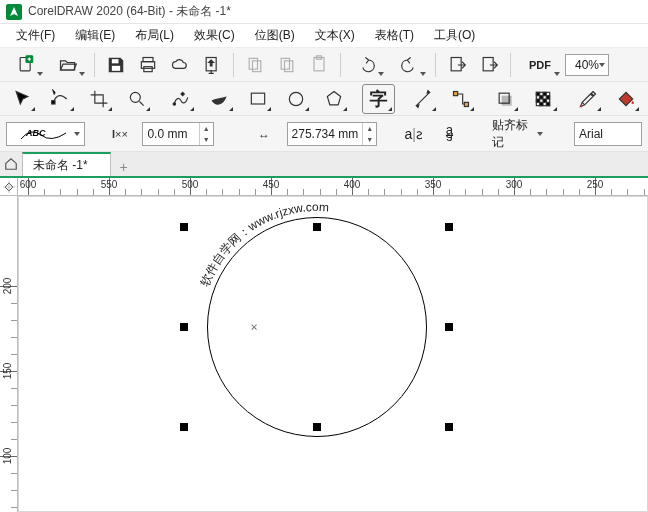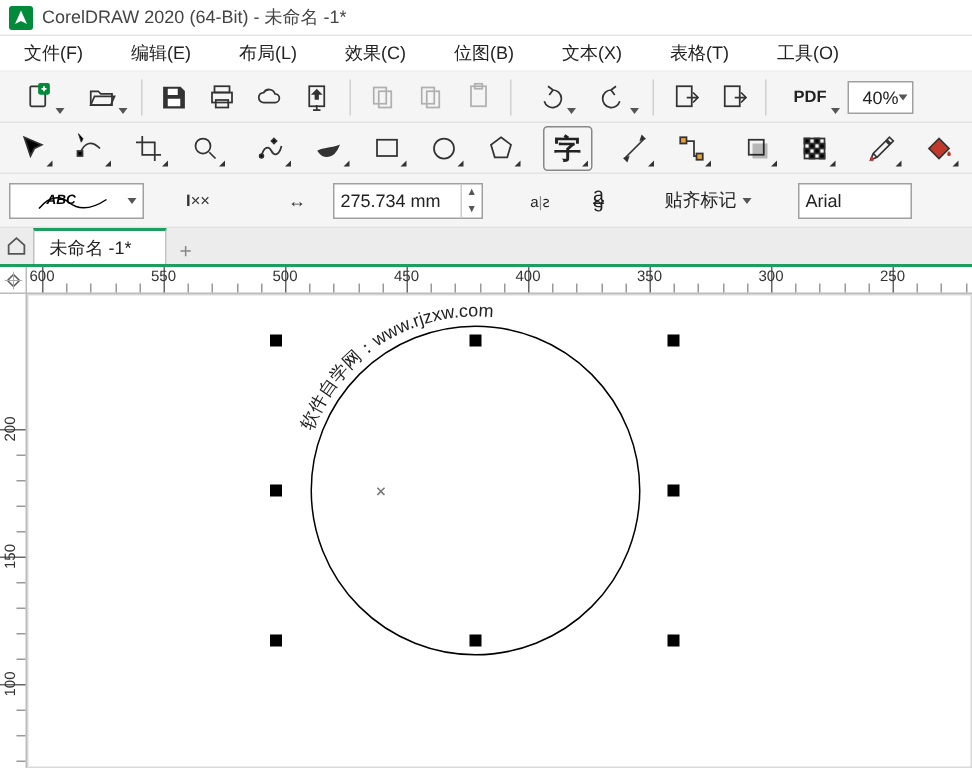--- a/index.html
+++ b/index.html
@@ -8,21 +8,21 @@
     --input-border:#a0a0a0; --canvas:#fff;
   }
   *{box-sizing:border-box;}
   body{margin:0;font-family:"Segoe UI",Arial,sans-serif;font-size:12px;color:var(--text);background:var(--panel);width:648px;height:512px;overflow:hidden;position:relative;}
   
   .titlebar{height:24px;background:var(--bg);display:flex;align-items:center;padding:0 6px;border-bottom:1px solid #e5e5e5;}
   .titlebar .logo{width:16px;height:16px;background:var(--accent);border-radius:2px;display:flex;align-items:center;justify-content:center;margin-right:6px;}
   .titlebar .logo svg{width:12px;height:12px;}
   .titlebar .title{font-size:12px;color:#444;}
   
-  .menubar{height:24px;background:var(--bg);display:flex;align-items:center;padding:0 6px;gap:12px;border-bottom:1px solid #eee;}
+  .menubar{height:24px;background:var(--bg);display:flex;align-items:center;padding:0 6px;gap:0;border-bottom:1px solid #eee;}
   .menubar .mitem{padding:3px 10px;cursor:default;}
   
   .toolbar{height:34px;background:var(--panel);display:flex;align-items:center;padding:2px 6px;gap:2px;border-bottom:1px solid #e3e3e3;}
   .toolbar .sep{width:1px;height:24px;background:#d0d0d0;margin:0 4px;}
   .tbtn{width:30px;height:30px;display:flex;align-items:center;justify-content:center;border:1px solid transparent;border-radius:3px;position:relative;}
   .tbtn.wide{width:40px;}
   .tbtn.wider{width:46px;}
   .tbtn svg{width:20px;height:20px;stroke:#333;fill:none;stroke-width:1.4;}
   .tbtn .dd{position:absolute;bottom:3px;right:2px;width:0;height:0;border-left:3px solid transparent;border-right:3px solid transparent;border-top:4px solid #555;}
   .tbtn .green{fill:var(--accent);stroke:var(--accent);}
@@ -318,34 +318,41 @@
     <svg viewBox="0 0 60 18">
         <path d="M5 14 Q15 2 25 10 T50 8" stroke="#000" fill="none" stroke-width="1"></path>
         <text x="10" y="11" font-size="9" font-weight="bold" font-style="italic">ABC</text>
       </svg>
     <span class="dd"></span>
   </div>
   <div class="sep"></div>
   <div class="icolbl">
       <span style="font-size:11px;"><b>I</b>××</span>
     </div>
+  <div class="numfield" style="width:78px">
+      <span>0.0 mm</span>
+      <div class="spin">
+        <span>▲</span>
+        <span>▼</span>
+      </div>
+    </div>
   <div style="width:18px"></div>
   <div class="icolbl">
       <span style="font-size:12px;">↔</span>
     </div>
   <div class="numfield" style="width:100px">
       <span>275.734 mm</span>
       <div class="spin">
         <span>▲</span>
         <span>▼</span>
       </div>
     </div>
   <div class="sep"></div>
   <div class="tbtn" style="width:28px;height:26px">
-      <span style="font-size:10px;text-align:right;">a<span style="opacity:.5">|</span>ꙅ</span>
+      <span style="font-size:14px;text-align:right;">a<span style="opacity:.5">|</span>ꙅ</span>
     </div>
   <div class="tbtn" style="width:26px;height:26px">
       <span style="font-size:13px;line-height:9px;text-align:center;"><u>a</u><br><span style="display:inline-block;transform:scaleY(-1)">a</span></span>
     </div>
   <div class="sep"></div>
   <div class="txtbtn">
       <span>贴齐标记</span>
       <span class="dd"></span>
     </div>
   <div class="sep"></div>

